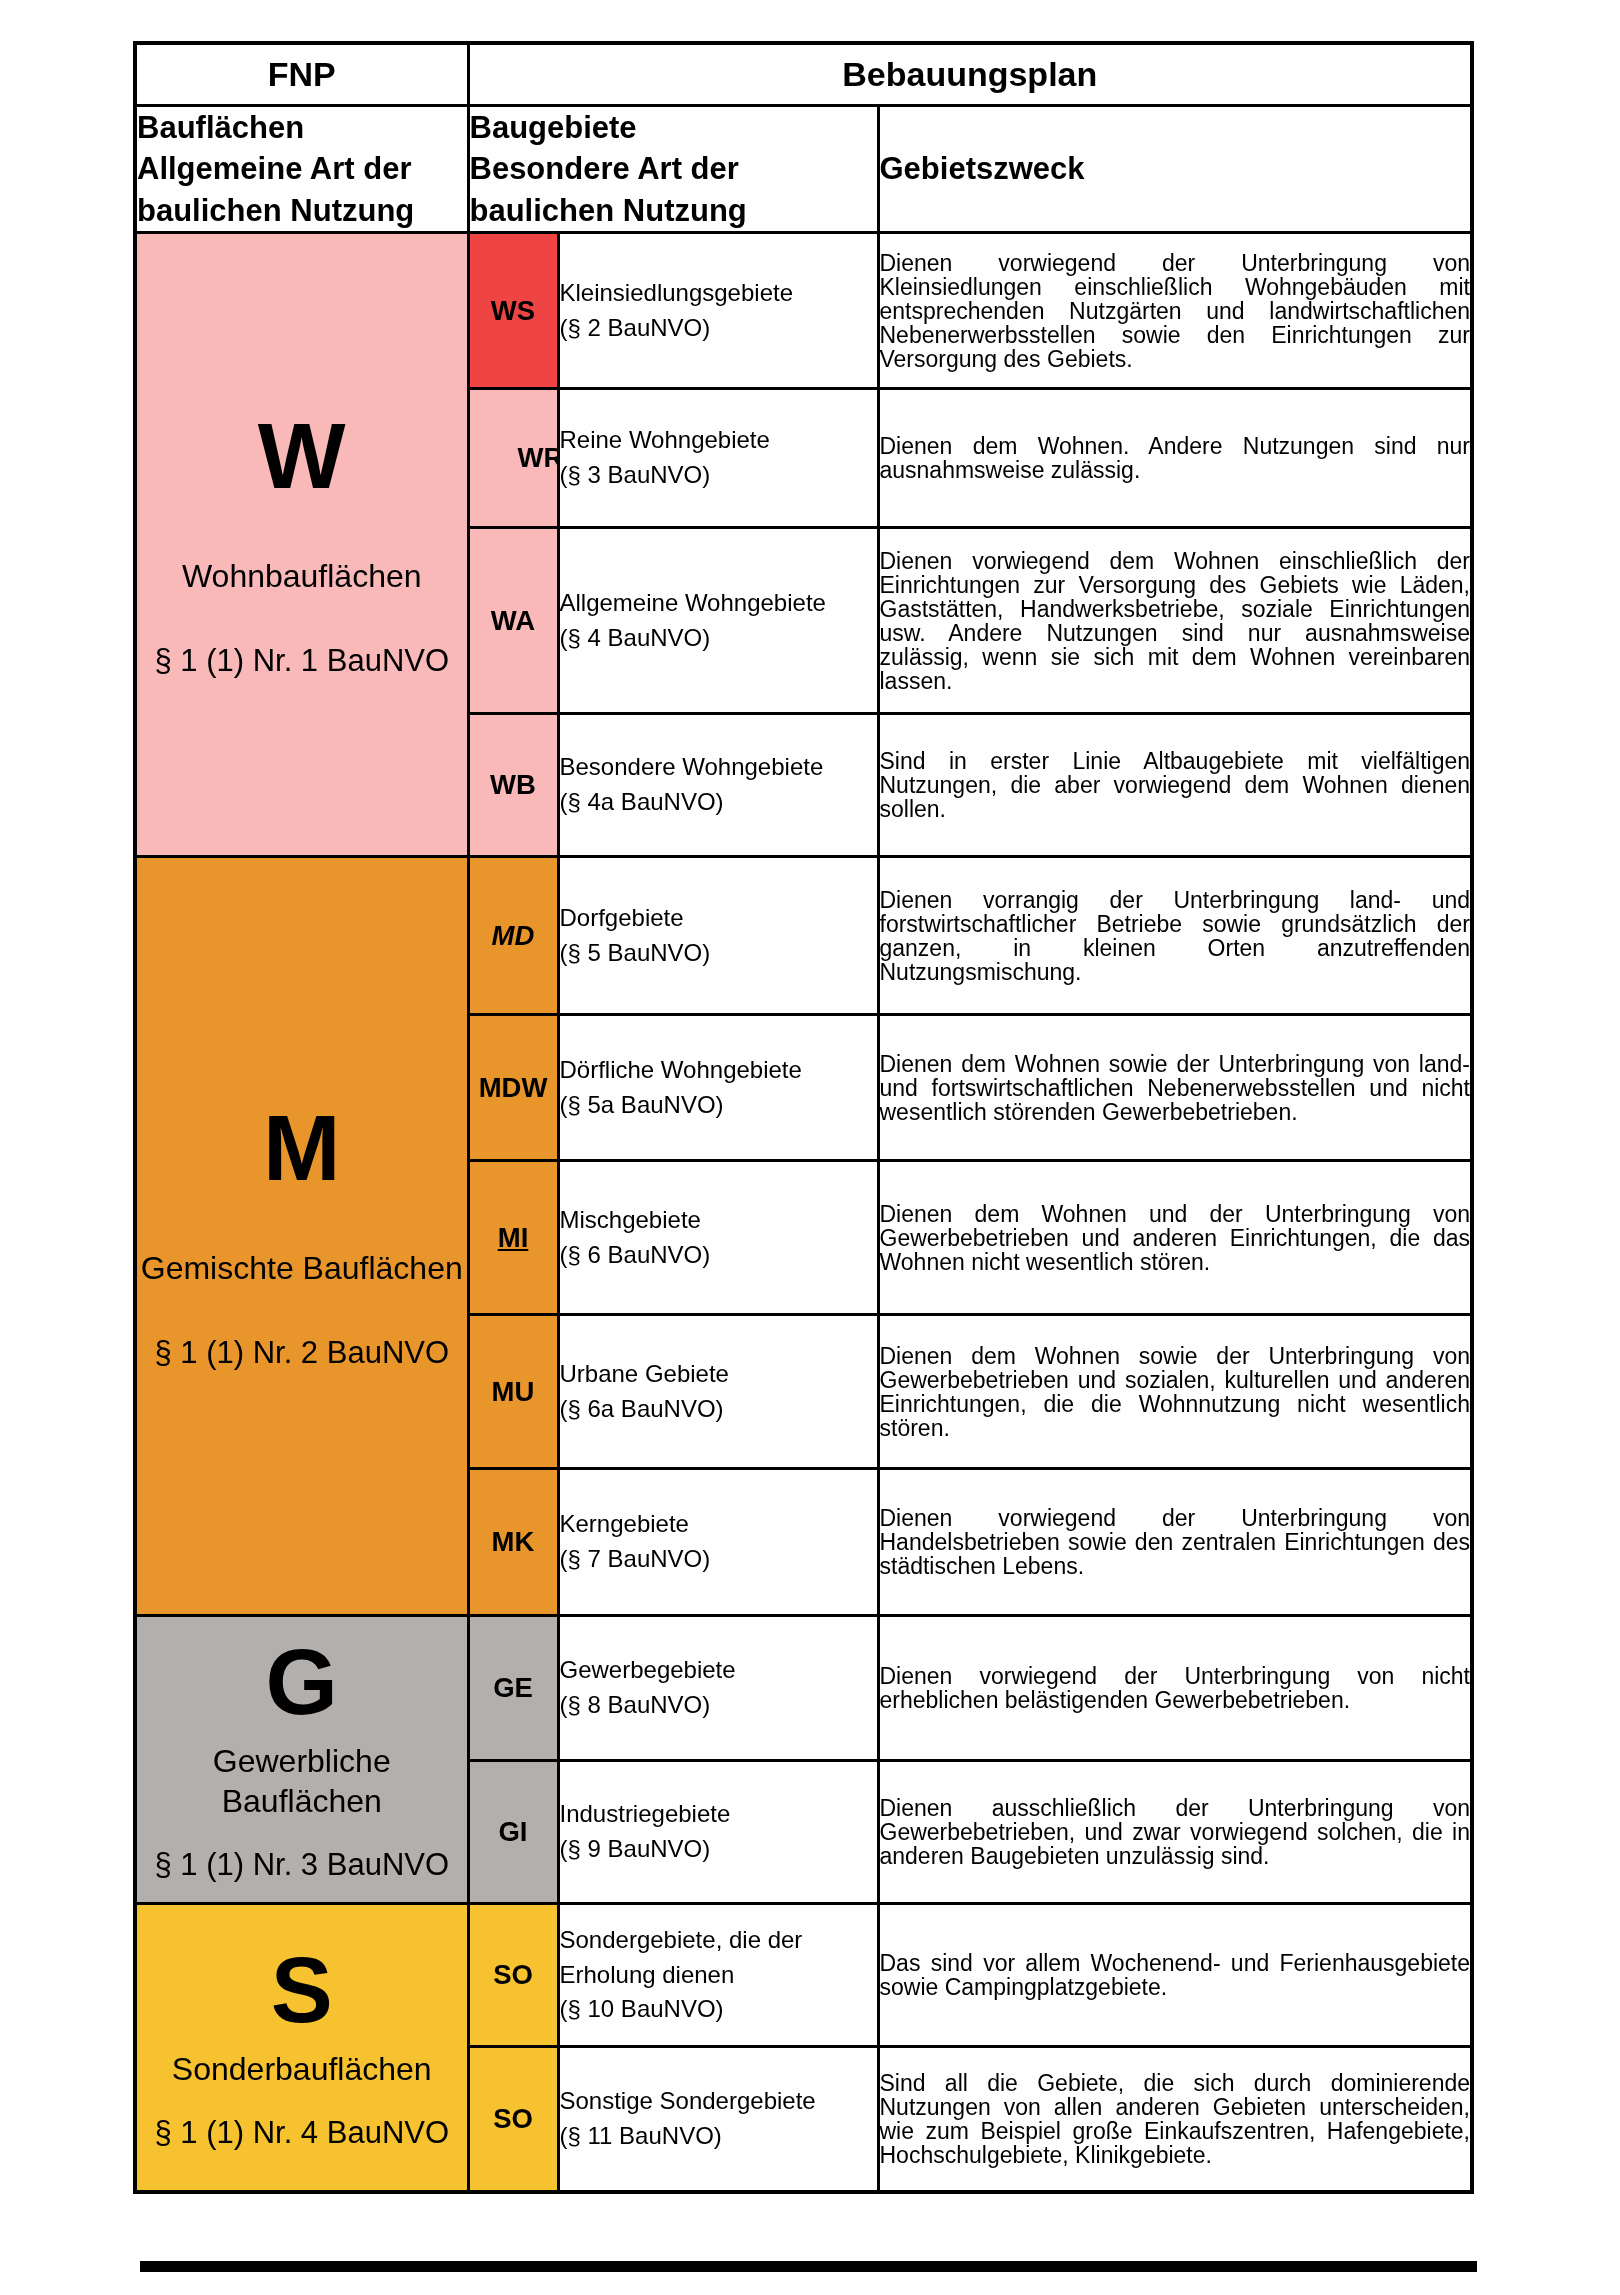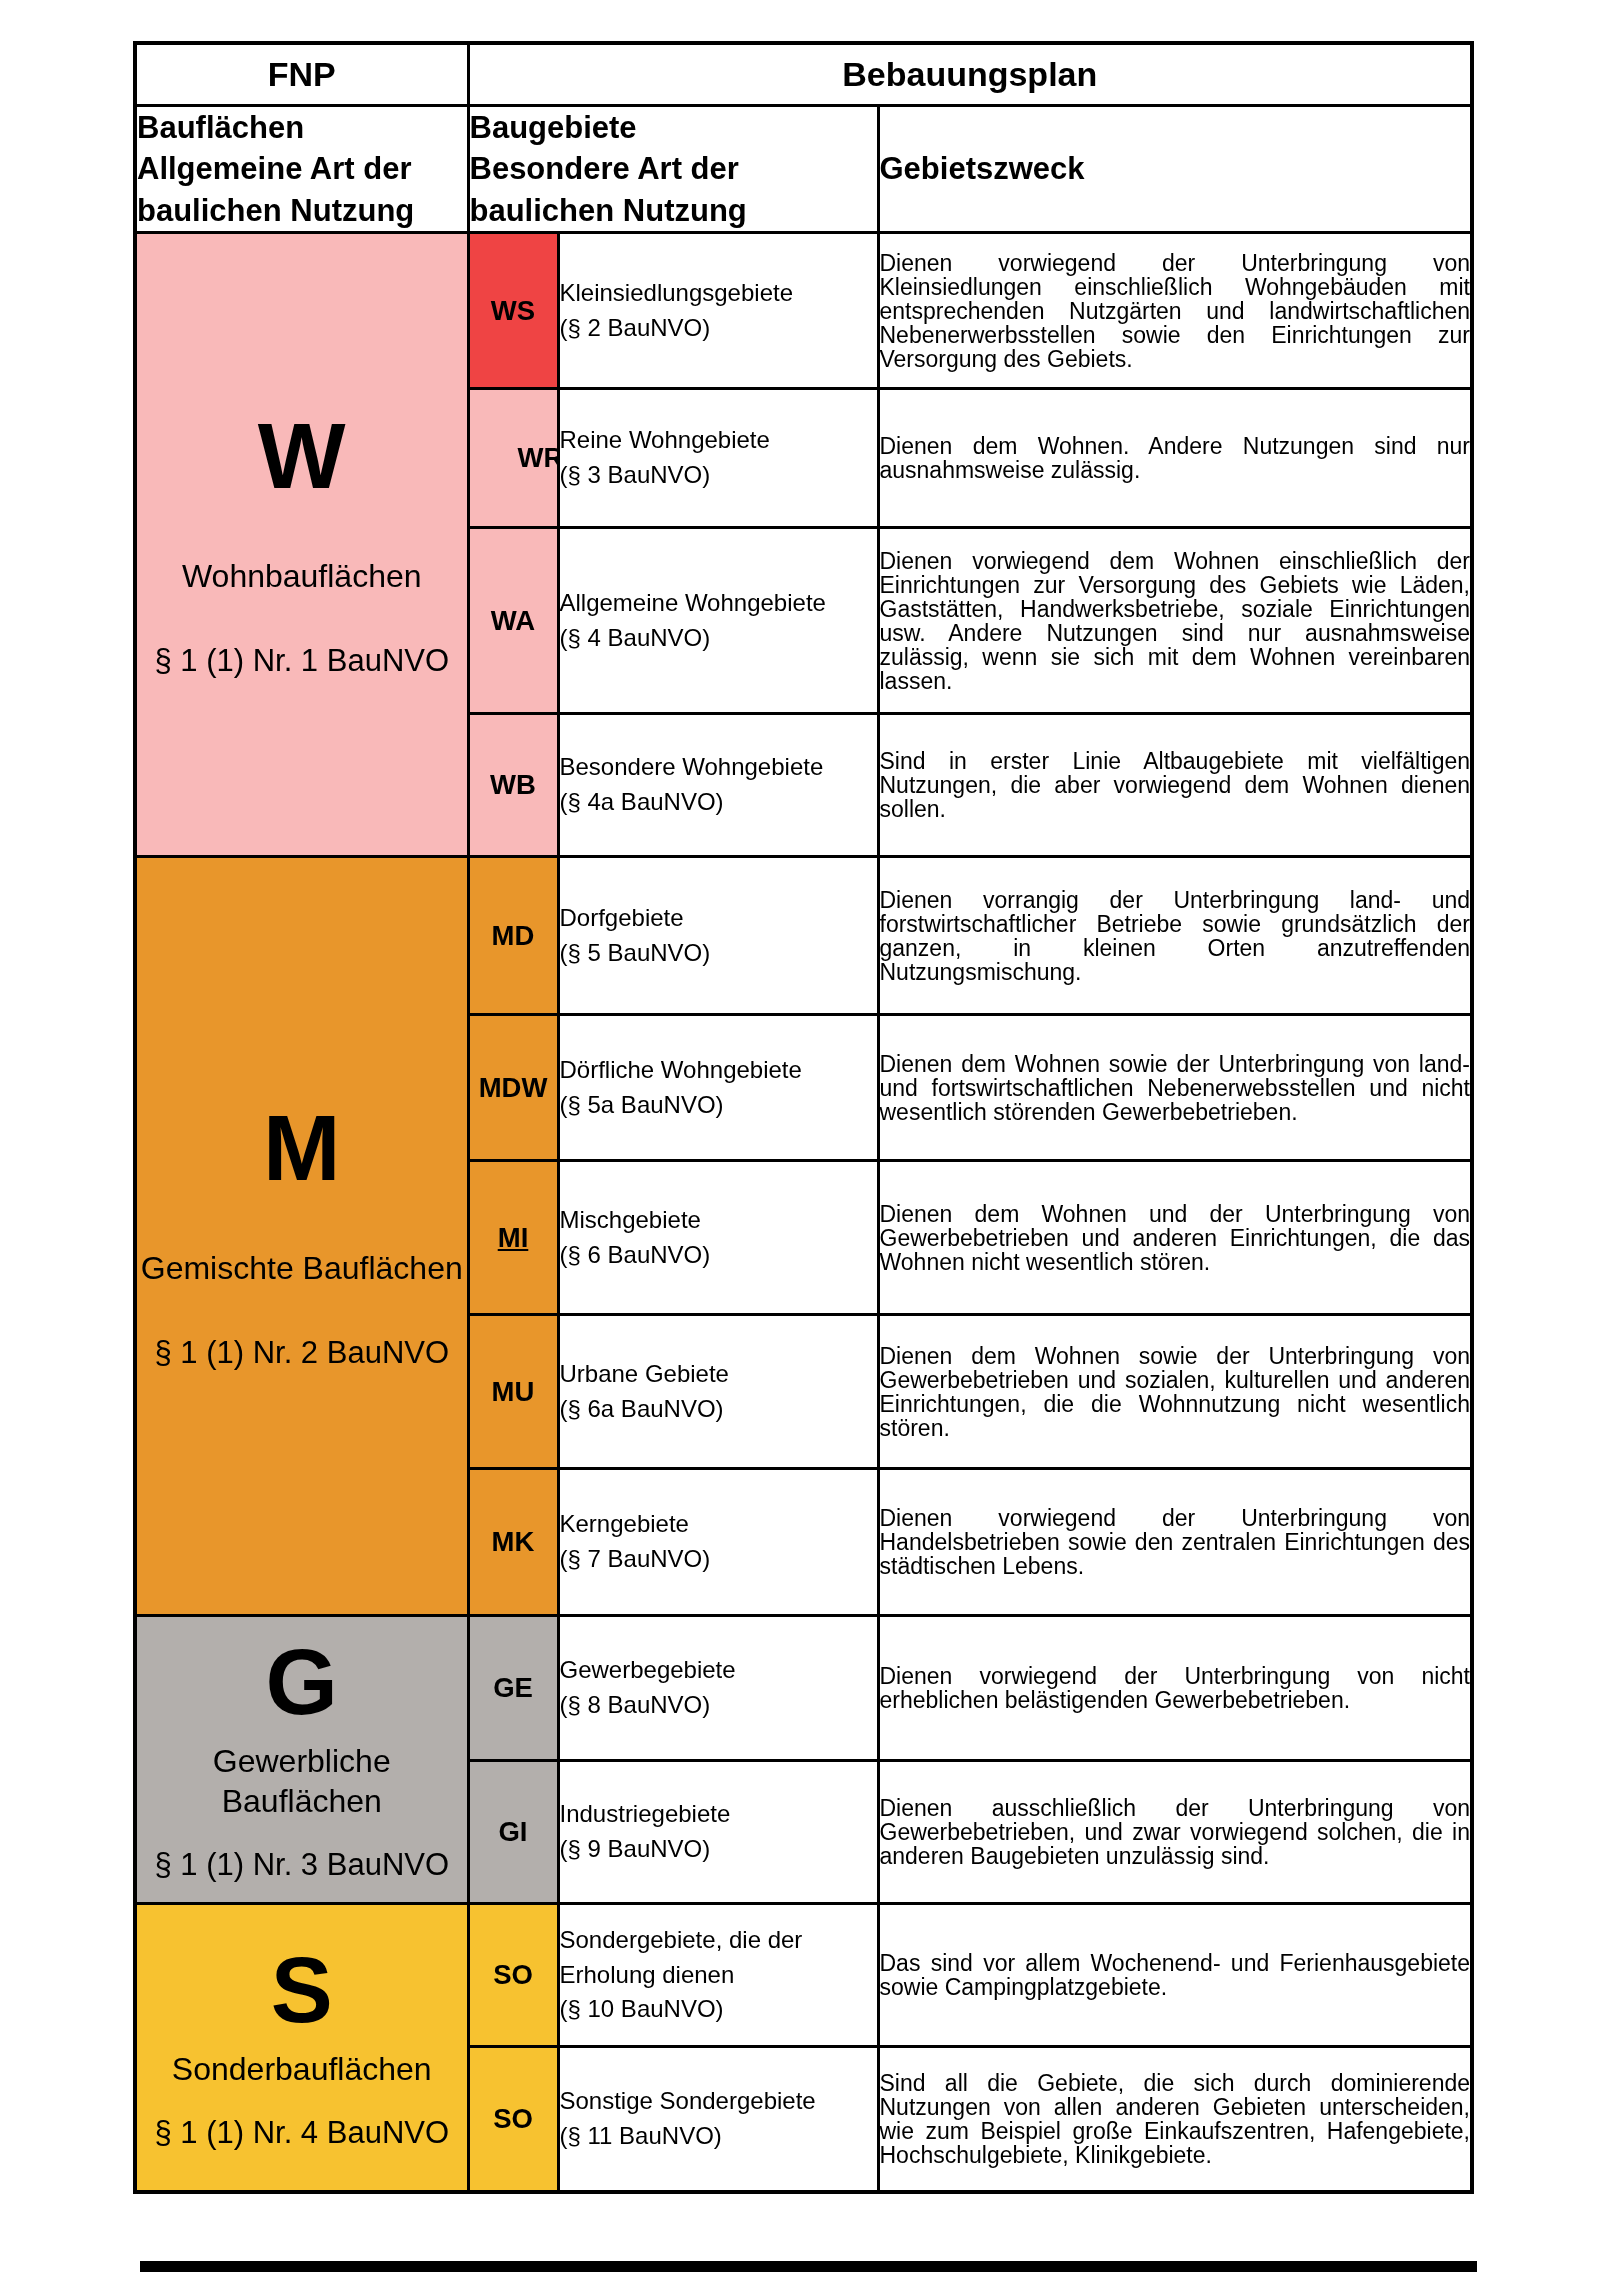--- a/index.html
+++ b/index.html
@@ -163,21 +163,21 @@
       </td>
       <td class="purpose">Sind in erster Linie Altbaugebiete mit vielfältigen Nutzungen, die aber vorwiegend dem Wohnen dienen sollen.</td>
     </tr>
 
     <tr style="height:158px">
       <td class="block" rowspan="5" style="background-color: rgb(232, 150, 43);">
         <div class="block-letter">M</div>
         <div class="block-name">Gemischte Bauflächen</div>
         <div class="block-law">§ 1 (1) Nr. 2 BauNVO</div>
       </td>
-      <td class="code" style="background-color: rgb(232, 150, 43);">MD</td>
+      <td class="code" style="background-color: rgb(232, 150, 43); font-style: italic;">MD</td>
       <td class="gname">
         <div>Dorfgebiete</div>
         <div>(§ 5 BauNVO)</div>
       </td>
       <td class="purpose">Dienen vorrangig der Unterbringung land- und forstwirtschaftlicher Betriebe sowie grundsätzlich der ganzen, in kleinen Orten anzutreffenden Nutzungsmischung.</td>
     </tr>
     <tr style="height:146px">
       <td class="code" style="background-color: rgb(232, 150, 43);">MDW</td>
       <td class="gname">
         <div>Dörfliche Wohngebiete</div>

